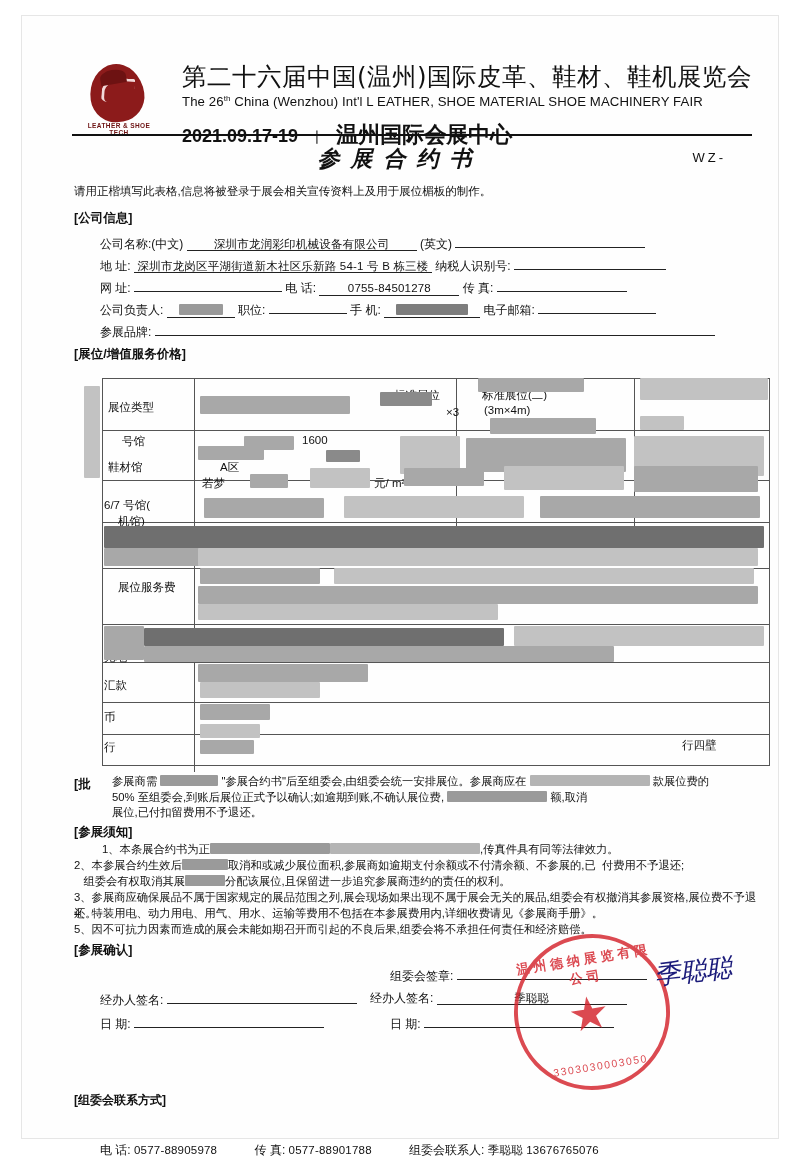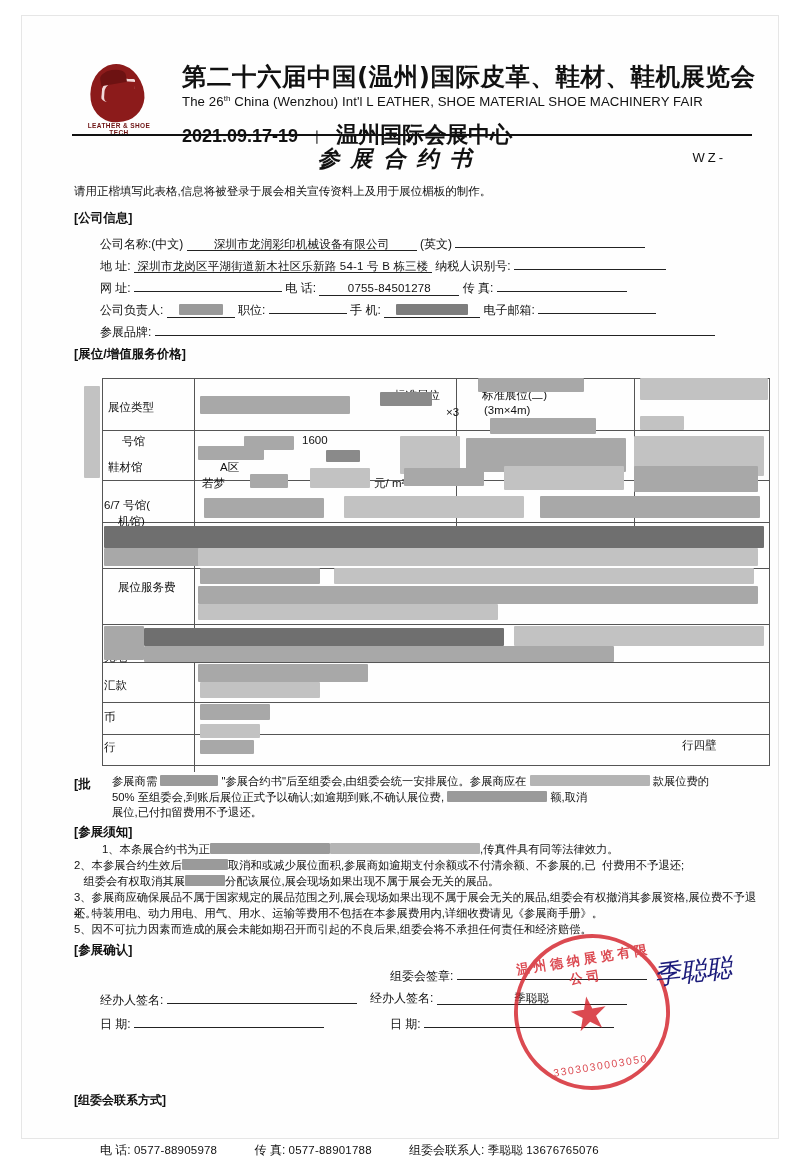--- a/index.html
+++ b/index.html
@@ -36,21 +36,21 @@
     position:absolute;left:18px;top:8px;width:26px;height:14px;
     background:#6d1212;border-radius:50% 50% 0 0;transform:rotate(-10deg);
   }
   .logo .ltxt{
     position:absolute;left:-2px;top:60px;width:78px;text-align:center;
     font-size:6.5px;letter-spacing:.4px;color:#6d1212;font-weight:bold;
   }
   .titlecn{
     position:absolute;left:160px;top:18px;right:20px;
     font-family:"DejaVu Sans",sans-serif;
-    font-size:24.5px;font-weight:bold;color:#111;letter-spacing:.5px;
+    font-size:24.5px;font-weight:normal;color:#111;letter-spacing:.5px;
     white-space:nowrap;
   }
   .titleen{
     position:absolute;left:160px;top:52px;right:14px;
     font-size:13.2px;color:#111;letter-spacing:.1px;white-space:nowrap;
   }
   .titleen sup{font-size:8px;vertical-align:super;}
   .dateline{
     position:absolute;left:160px;top:78px;right:20px;
     font-size:18px;font-weight:bold;color:#111;white-space:nowrap;
@@ -289,21 +289,21 @@
       <span>额,取消</span><br>
       <span>展位,已付扣留费用不予退还。</span>
     </div>
 
     <div class="sec" style="left:52px;top:808px;">[参展须知]</div>
     <div class="para" style="left:52px;top:826px;width:700px;margin-left:28px;">
       <span>1、本条展合约书为正</span><span class="blk" style="width:120px;"></span><span class="blk l" style="width:150px;"></span><span>,传真件具有同等法律效力。</span>
     </div>
     <div class="para" style="left:52px;top:842px;width:700px;">
       <span>2、本参展合约生效后</span><span class="blk" style="width:46px;"></span><span>取消和或减少展位面积,参展商如逾期支付余额或不付清余额、不参展的,已 &nbsp;付费用不予退还;</span><br>
-      <span>&nbsp;&nbsp;&nbsp;组委会有权取消其展</span><span class="blk" style="width:40px;"></span><span>分配该展位,展会现场如果出现不属于展会无关的展品。</span>
+      <span>&nbsp;&nbsp;&nbsp;组委会有权取消其展</span><span class="blk" style="width:40px;"></span><span>分配该展位,且保留进一步追究参展商违约的责任的权利。</span>
     </div>
     <div class="para" style="left:52px;top:874px;width:700px;">3、参展商应确保展品不属于国家规定的展品范围之列,展会现场如果出现不属于展会无关的展品,组委会有权撤消其参展资格,展位费不予退还。</div>
     <div class="para" style="left:52px;top:890px;width:700px;">4、特装用电、动力用电、用气、用水、运输等费用不包括在本参展费用内,详细收费请见《参展商手册》。</div>
     <div class="para" style="left:52px;top:906px;width:700px;">5、因不可抗力因素而造成的展会未能如期召开而引起的不良后果,组委会将不承担任何责任和经济赔偿。</div>
 
     <div class="sec" style="left:52px;top:926px;">[参展确认]</div>
 
     <div class="sigrow" style="left:368px;top:950px;">
       <span class="lbl">组委会签章:</span>
       <span class="line" style="width:190px;"></span>

